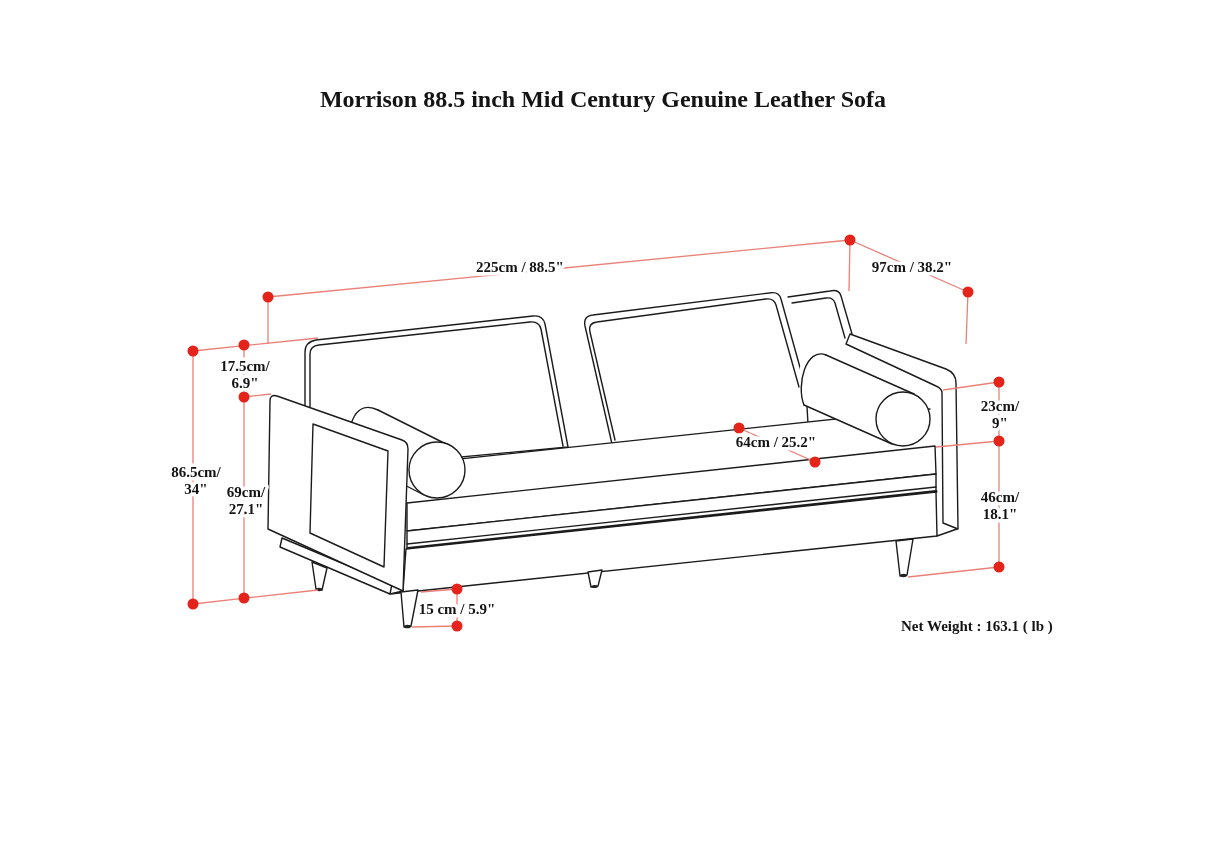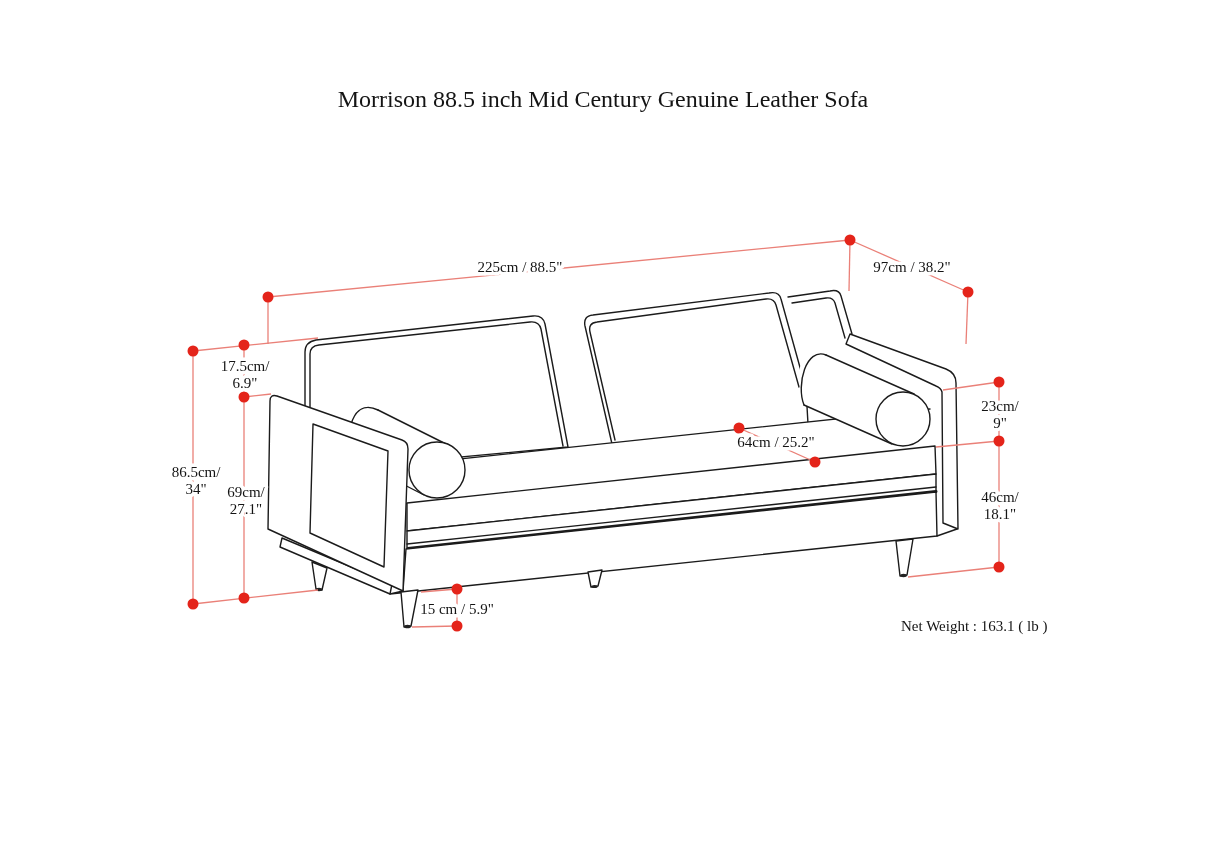--- a/index.html
+++ b/index.html
@@ -1,17 +1,17 @@
 <!DOCTYPE html>
 <html><head>
 <meta charset="utf-8">
 <style>
   html,body{margin:0;padding:0;background:#ffffff;}
   .page{position:relative;width:1214px;height:858px;background:#ffffff;overflow:hidden;
-        font-family:"Liberation Serif","DejaVu Serif",serif;}
+        font-family:"Liberation Serif","DejaVu Serif",serif;font-weight:bold;}
   svg{position:absolute;left:0;top:0;}
   svg text{font-family:"Liberation Serif","DejaVu Serif",serif;fill:#141414;
            paint-order:stroke;stroke:#ffffff;stroke-width:7px;stroke-linejoin:round;}
   .dim-label{font-size:15px;text-anchor:middle;}
   .title-text{font-size:24px;text-anchor:middle;stroke-width:0;}
   .net-weight{font-size:15px;text-anchor:start;stroke-width:0;}
 </style>
 </head>
 <body>
 

